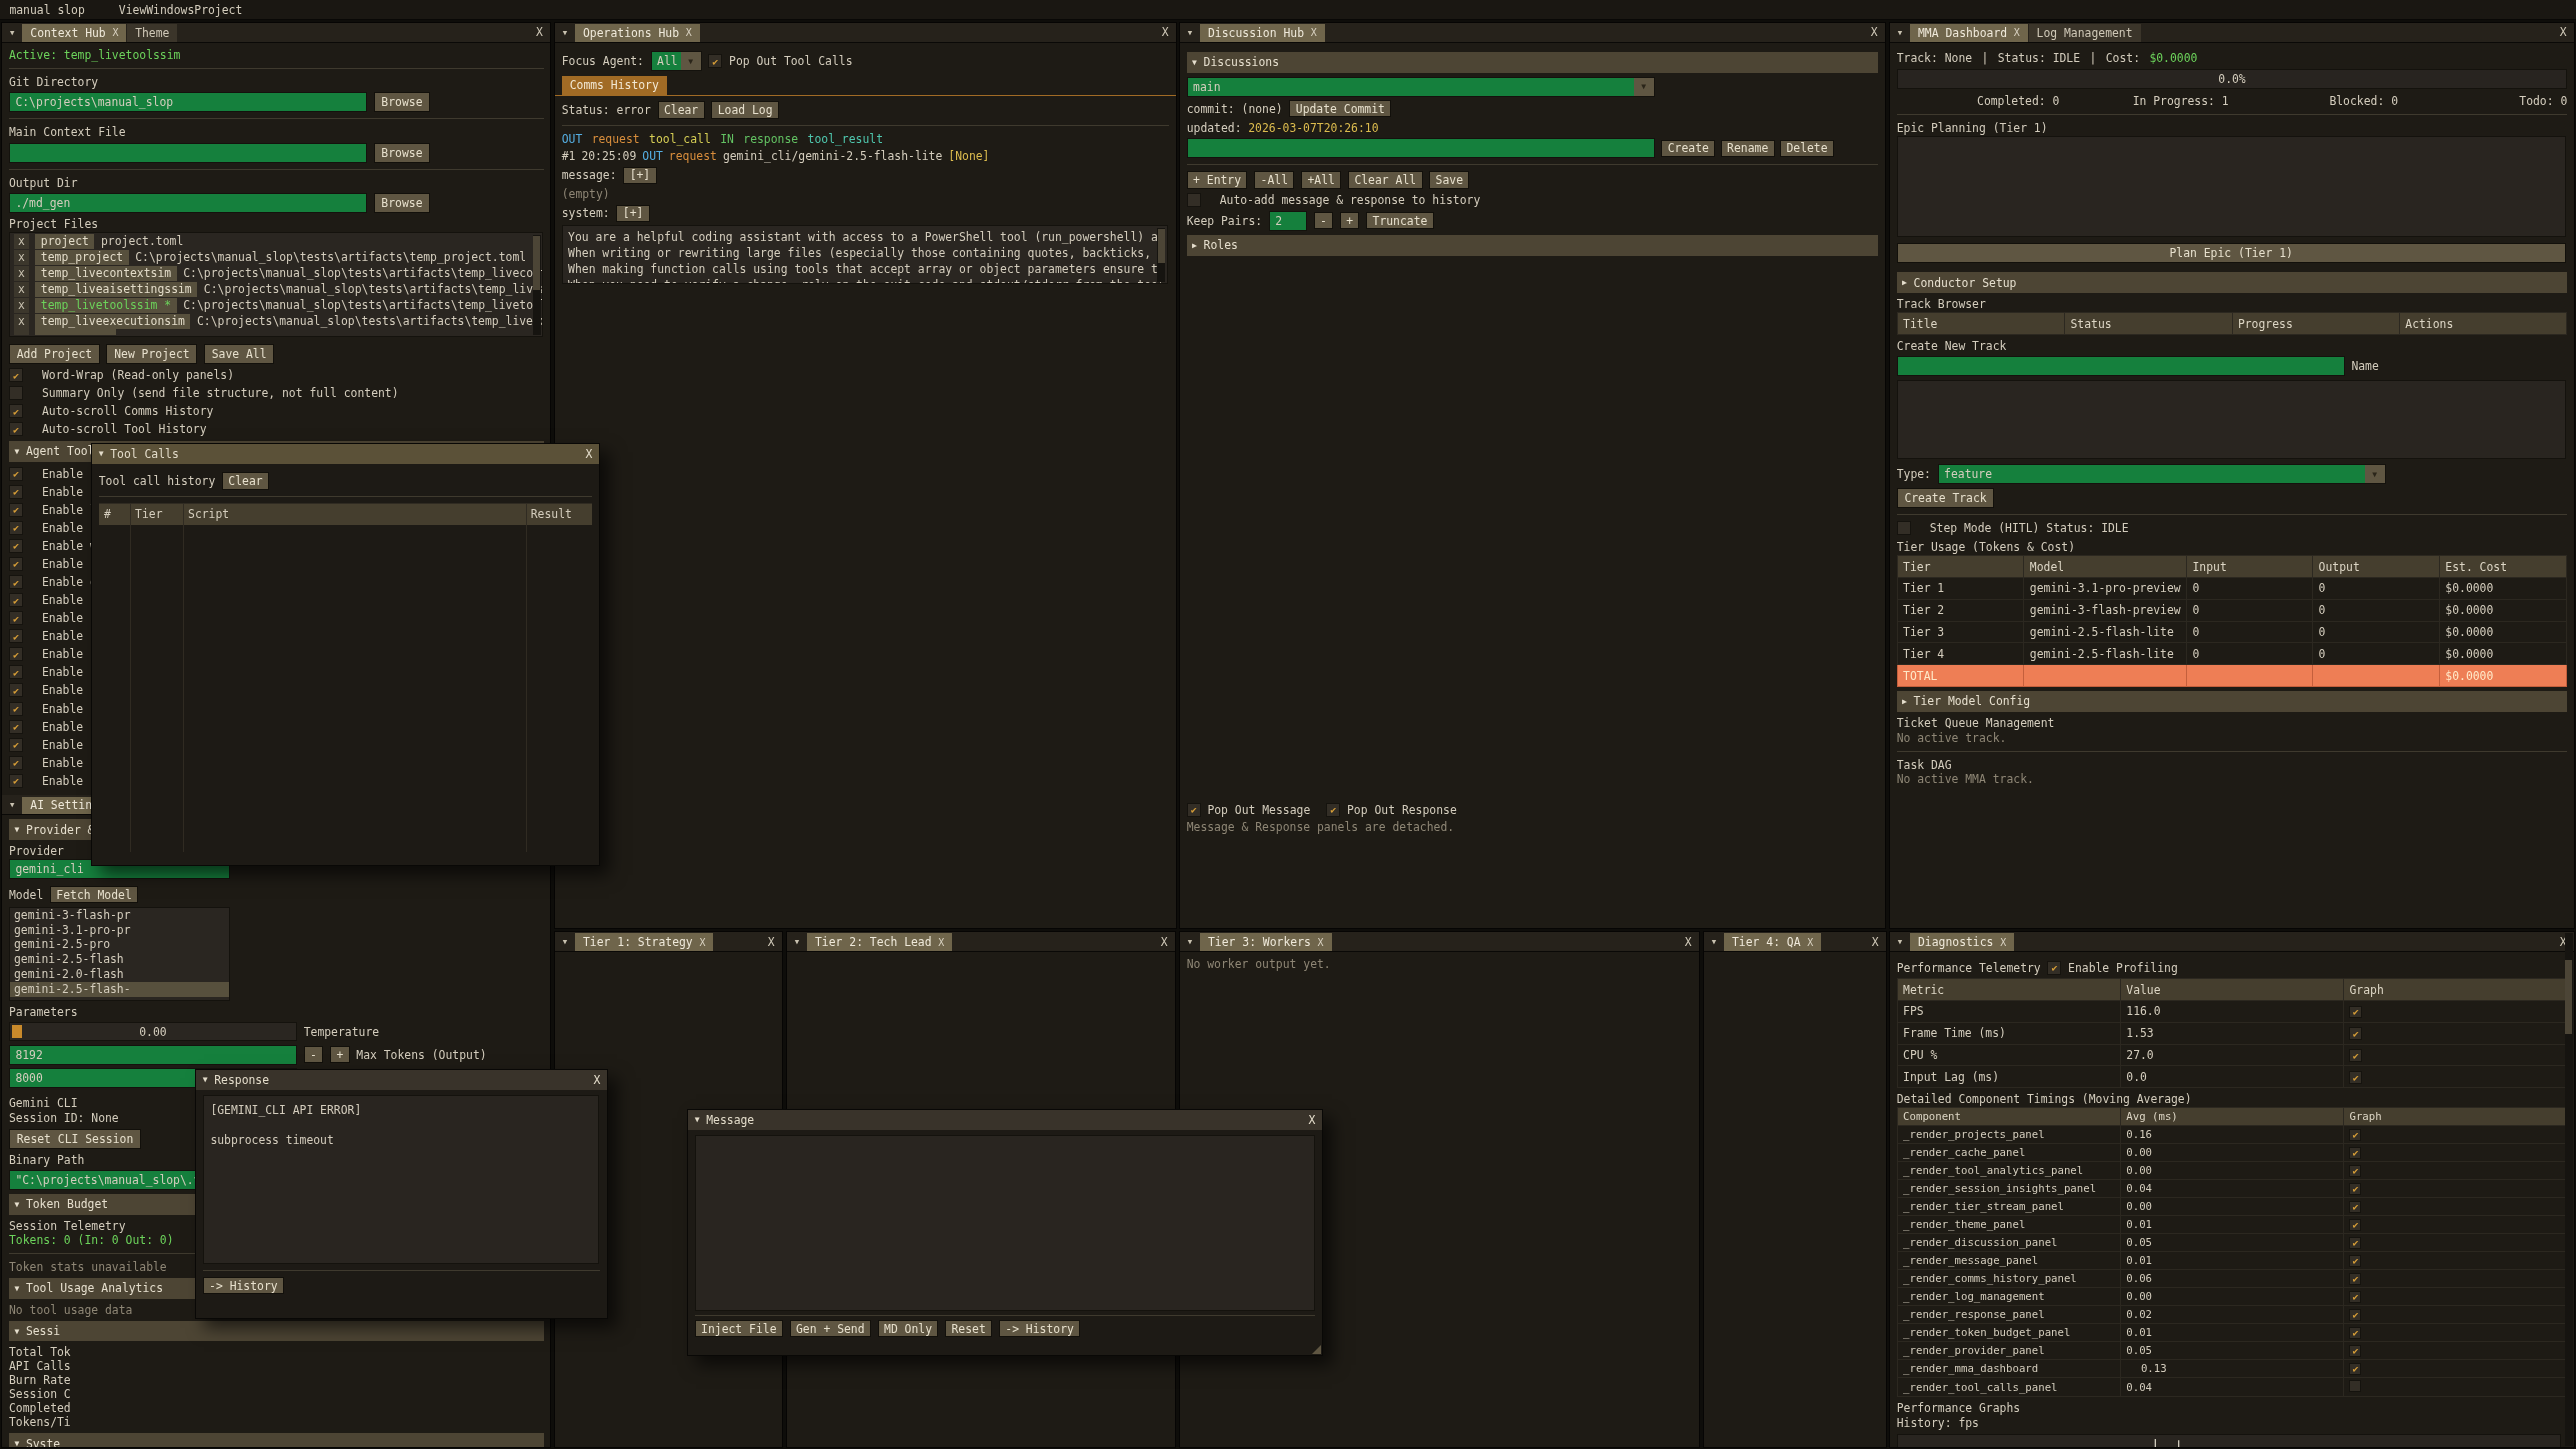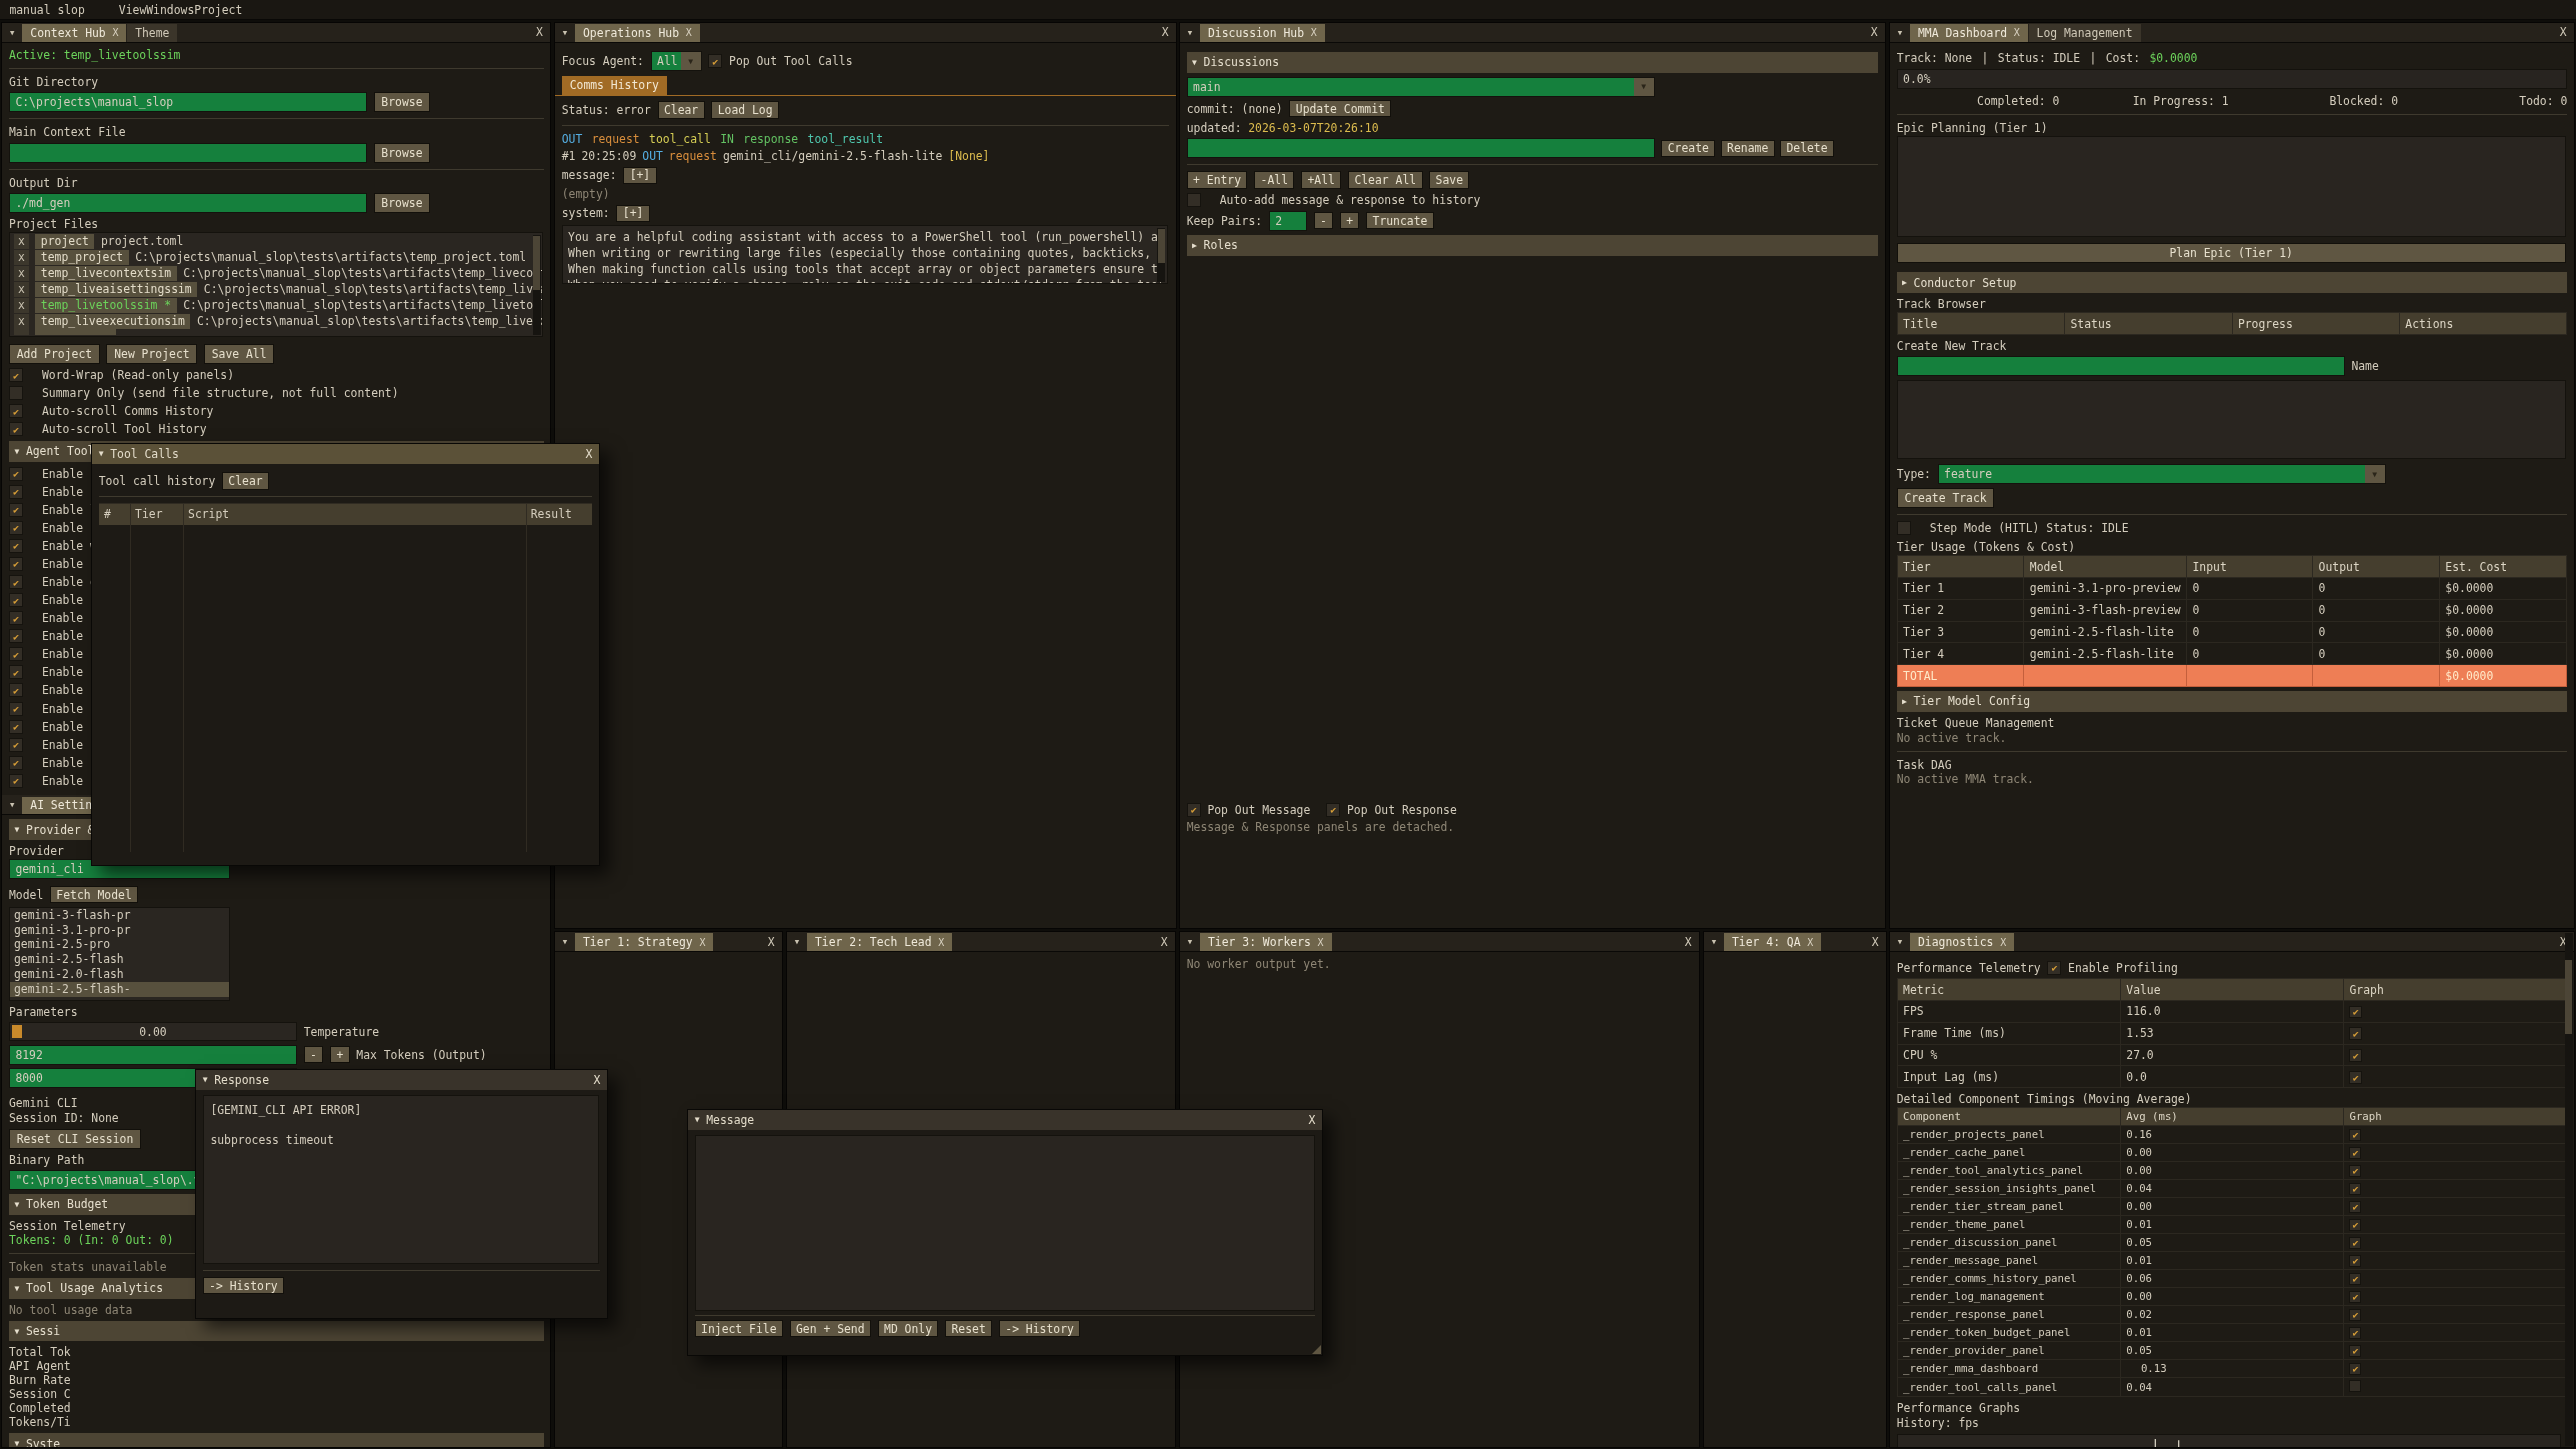--- a/index.html
+++ b/index.html
@@ -36,21 +36,21 @@
   .tagbtn{background:#57503d;padding:0 5.4px;height:14.8px;display:inline-flex;align-items:center;color:#e3dcc9;}
   .filerow.active .tagbtn{color:#6cd35b;}
   .xbtn{background:#3c372c;width:14.8px;height:14.8px;display:inline-flex;align-items:center;justify-content:center;color:#c8c1b0;flex:0 0 14.8px;}
   .chkrow{display:flex;align-items:center;gap:19px;margin:2.7px 0;height:15.4px;white-space:nowrap;}
   .scrolltrack{position:absolute;top:1.3px;bottom:1.3px;right:1.3px;width:8px;background:#161410;}
   .scrollthumb{position:absolute;left:0.7px;right:0.7px;background:#4c4536;}
   .mrow{height:14.8px;line-height:14.8px;padding:0 4px;white-space:nowrap;}
   .mrow.sel{background:#57503d;}
   .slider{position:relative;background:#2a2621;border:0.7px solid #14120d;height:19px;display:flex;align-items:center;justify-content:center;color:#d4cdbd;}
   .slider .grab{position:absolute;left:2px;top:2px;bottom:2px;width:10px;background:#c98a2b;}
-  .progress{background:#282420;border:0.7px solid #14120d;height:20px;display:flex;align-items:center;padding:0 5.4px;}
+  .progress{background:#282420;border:0.7px solid #14120d;height:20px;display:flex;align-items:center;padding:0 5.4px;justify-content:center;}
   .bigbox{background:#292520;border:0.7px solid #14120d;}
   .title{height:19.5px;display:flex;align-items:center;gap:6.7px;padding:0 6.7px;color:#e3dcca;}
   .title .arr{font-size:8px;}
   .title .tx{margin-left:auto;}
   .tcol{position:absolute;top:0;bottom:0;border-right:0.7px solid #302b22;}
   .fragrow{height:14px;line-height:14px;white-space:nowrap;}
   .countspan{display:inline-block;width:164px;text-align:right;}
   .salmon td{background:#ee7e55;color:#ffe9c8;border-color:#c45f3c;}
 </style>
 </head>
@@ -306,21 +306,21 @@
       <span class="arr">▼</span>
       <span>Tool Usage Analytics</span>
     </div>
     <div class="gray">No tool usage data</div>
     <div class="hdr">
       <span class="arr">▼</span>
       <span>Sessi</span>
     </div>
     <div>
         <div class="fragrow">Total Tok</div>
-        <div class="fragrow">API Agent</div>
+        <div class="fragrow">API Calls</div>
         <div class="fragrow">Burn Rate</div>
         <div class="fragrow">Session C</div>
         <div class="fragrow">Completed</div>
         <div class="fragrow">Tokens/Ti</div>
       </div>
     <div class="hdr">
       <span class="arr">▼</span>
       <span>Syste</span>
     </div>
     <div>Global Sy</div>

